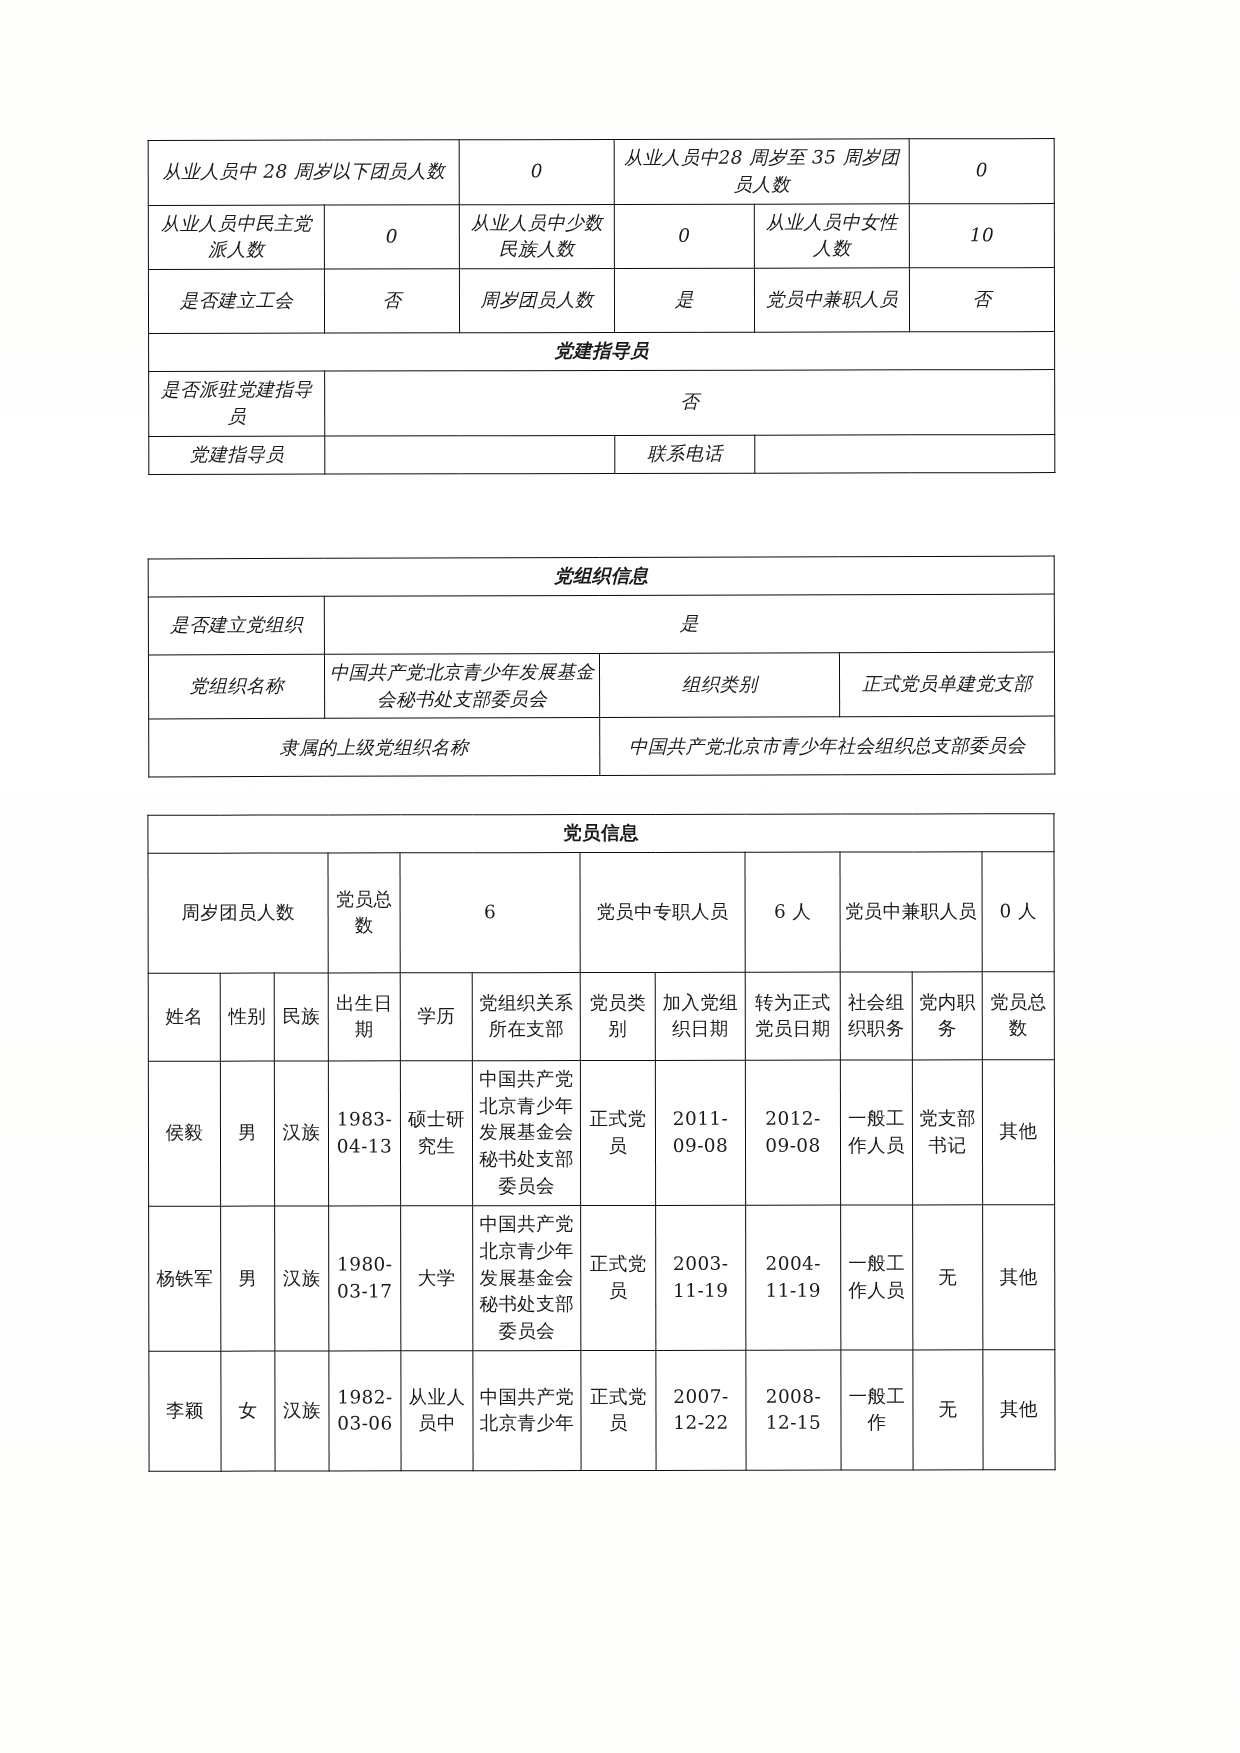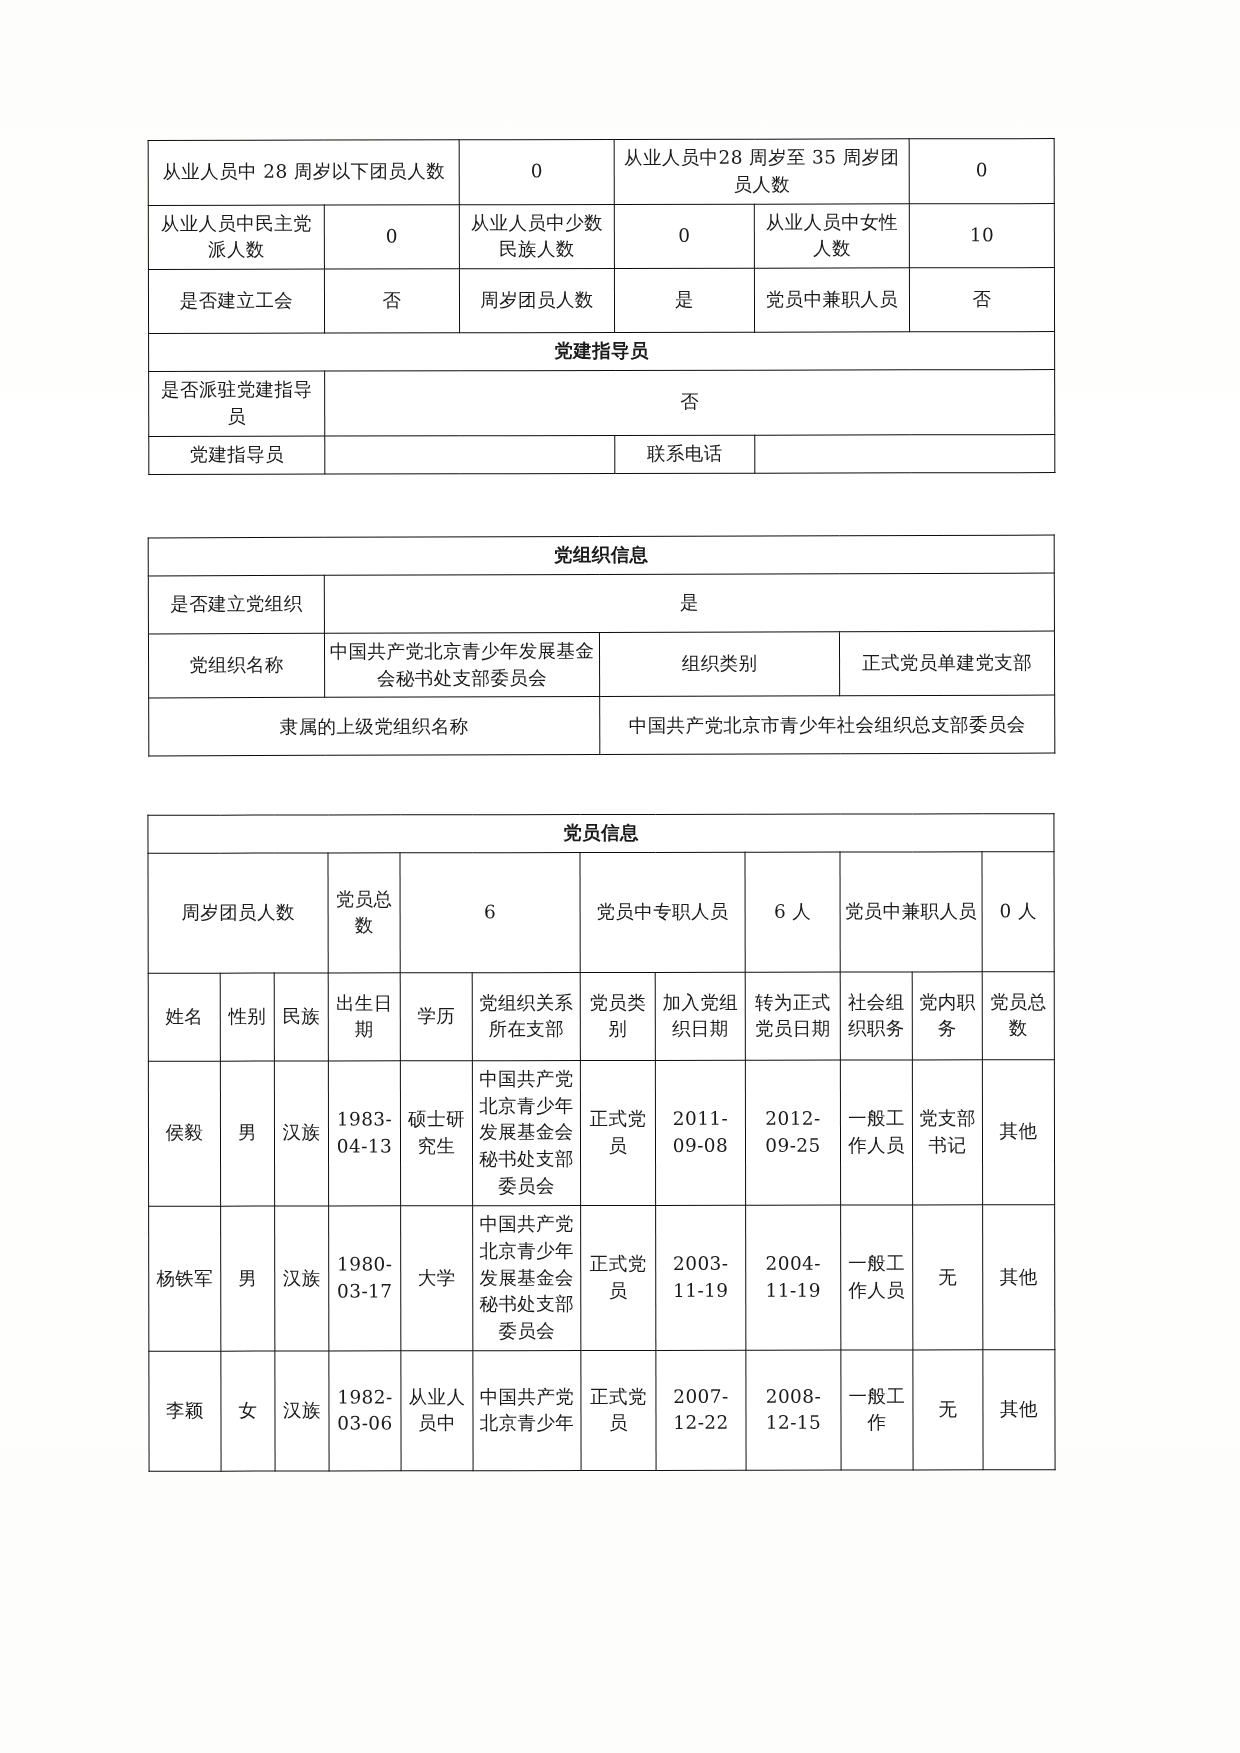--- a/index.html
+++ b/index.html
@@ -51,22 +51,22 @@
   td.section {
     font-weight: bold;
     font-size: 20px;
     letter-spacing: 1.5px;
     padding: 9px 4px;
   }
   td.small { font-size: 16.5px; line-height: 1.35; }
   td.tiny  { font-size: 16px;  line-height: 1.3; }
 
   
-  .blk1 { position: absolute; left: 0;   top: 139px; }
-  .blk2 { position: absolute; left: 0;   top: 536px; }
+  .blk1 { position: absolute; left: 0;   top: 139px; font-style: italic; }
+  .blk2 { position: absolute; left: 0;   top: 557px; font-style: italic; }
   .blk3 { position: absolute; left: 0;   top: 814px; }
 
   
   .blk1 table { transform: rotate(-0.12deg); }
   .blk2 table { transform: rotate(-0.18deg); }
   .blk3 table { transform: rotate(-0.1deg); }
 </style>
 </head>
 <body>
 
@@ -201,21 +201,21 @@
 
           <tr style="height:140px">
             <td class="tiny">侯毅</td>
             <td class="tiny">男</td>
             <td class="tiny">汉族</td>
             <td class="tiny">1983-04-13</td>
             <td class="tiny">硕士研究生</td>
             <td class="tiny">中国共产党北京青少年发展基金会秘书处支部委员会</td>
             <td class="tiny">正式党员</td>
             <td class="tiny">2011-09-08</td>
-            <td class="tiny">2012-09-25</td>
+            <td class="tiny">2012-09-08</td>
             <td class="tiny">一般工作人员</td>
             <td class="tiny">党支部书记</td>
             <td class="tiny">其他</td>
           </tr>
 
           <tr style="height:140px">
             <td class="tiny">杨铁军</td>
             <td class="tiny">男</td>
             <td class="tiny">汉族</td>
             <td class="tiny">1980-03-17</td>

